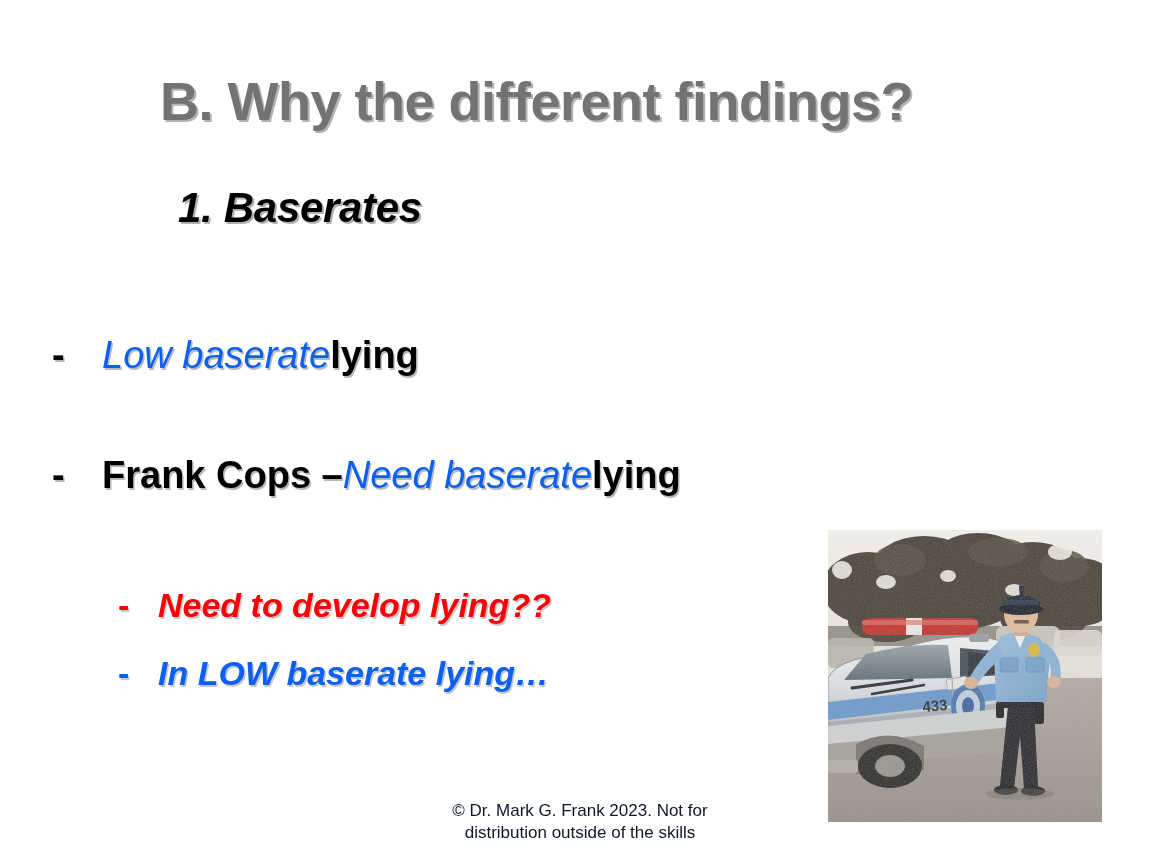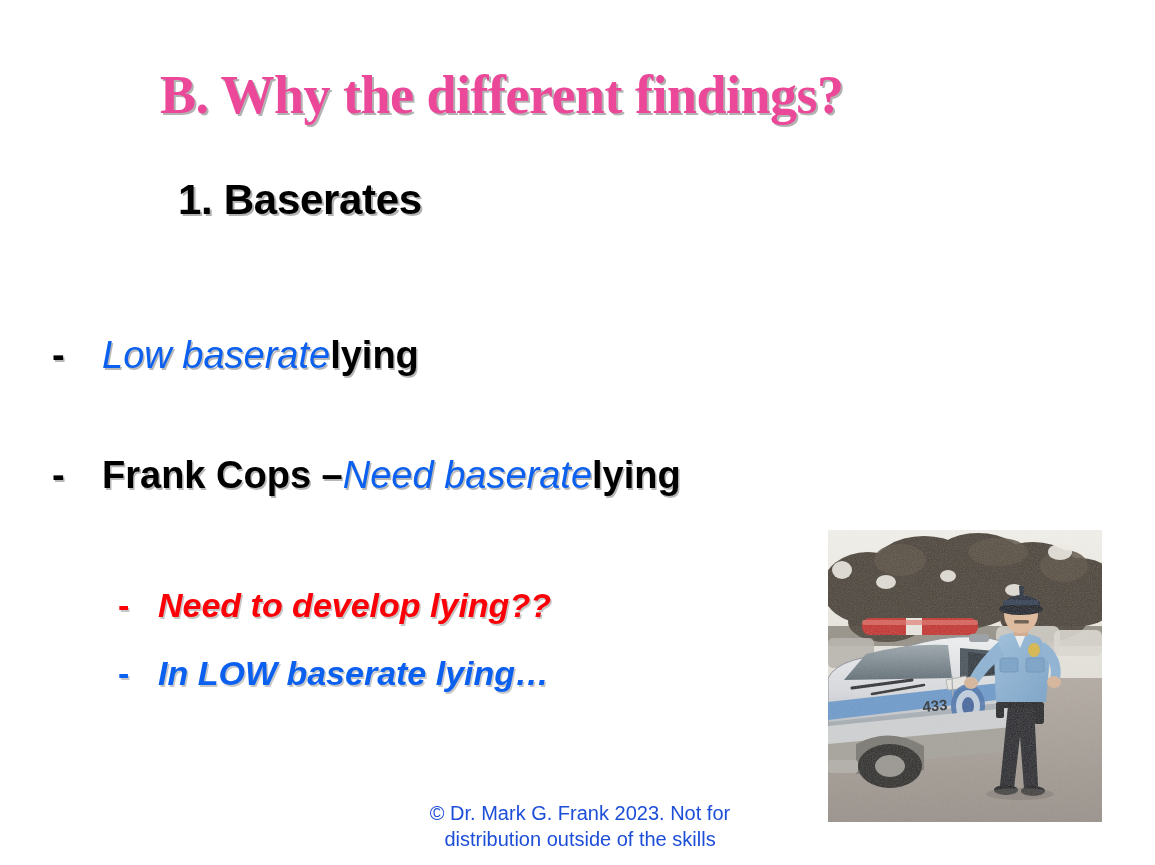--- a/index.html
+++ b/index.html
@@ -16,41 +16,41 @@
     width: 1155px;
     height: 865px;
     background: #ffffff;
     overflow: hidden;
   }
 
   
   .slide-title {
     position: absolute;
     left: 160px;
-    top: 66px;
+    top: 72px;
     width: 860px;
     font-size: 54px;
     font-weight: bold;
-    color: #ec4899;
+    color: #737373;
     letter-spacing: -0.5px;
     line-height: 1.08;
     text-shadow: 2px 2px 0 rgba(0,0,0,0.30);
     white-space: nowrap;
-    font-family: Liberation Serif, serif;
   }
   .slide-subtitle {
     position: absolute;
     left: 178px;
-    top: 176px;
+    top: 184px;
     font-size: 42px;
     font-weight: bold;
     color: #000000;
     letter-spacing: -0.3px;
     text-shadow: 2px 2px 0 rgba(0,0,0,0.30);
     white-space: nowrap;
+    font-style: italic;
   }
 
   
   .bullet-row {
     position: absolute;
     display: flex;
     align-items: baseline;
     white-space: nowrap;
     font-size: 38px;
     font-weight: bold;
@@ -102,23 +102,23 @@
   }
   #photo svg { display: block; width: 100%; height: 100%; }
 
   
   .footer {
     position: absolute;
     left: 340px;
     top: 800px;
     width: 480px;
     text-align: center;
-    font-size: 20px;
+    font-size: 17px;
     line-height: 1.32;
-    color: #1d4ed8;
+    color: #0f172a;
   }
   .footer div { white-space: nowrap; }
 </style>
 </head>
 <body>
 
 <div id="slide">
 
   <div class="slide-title">B. Why the different findings?</div>
 

